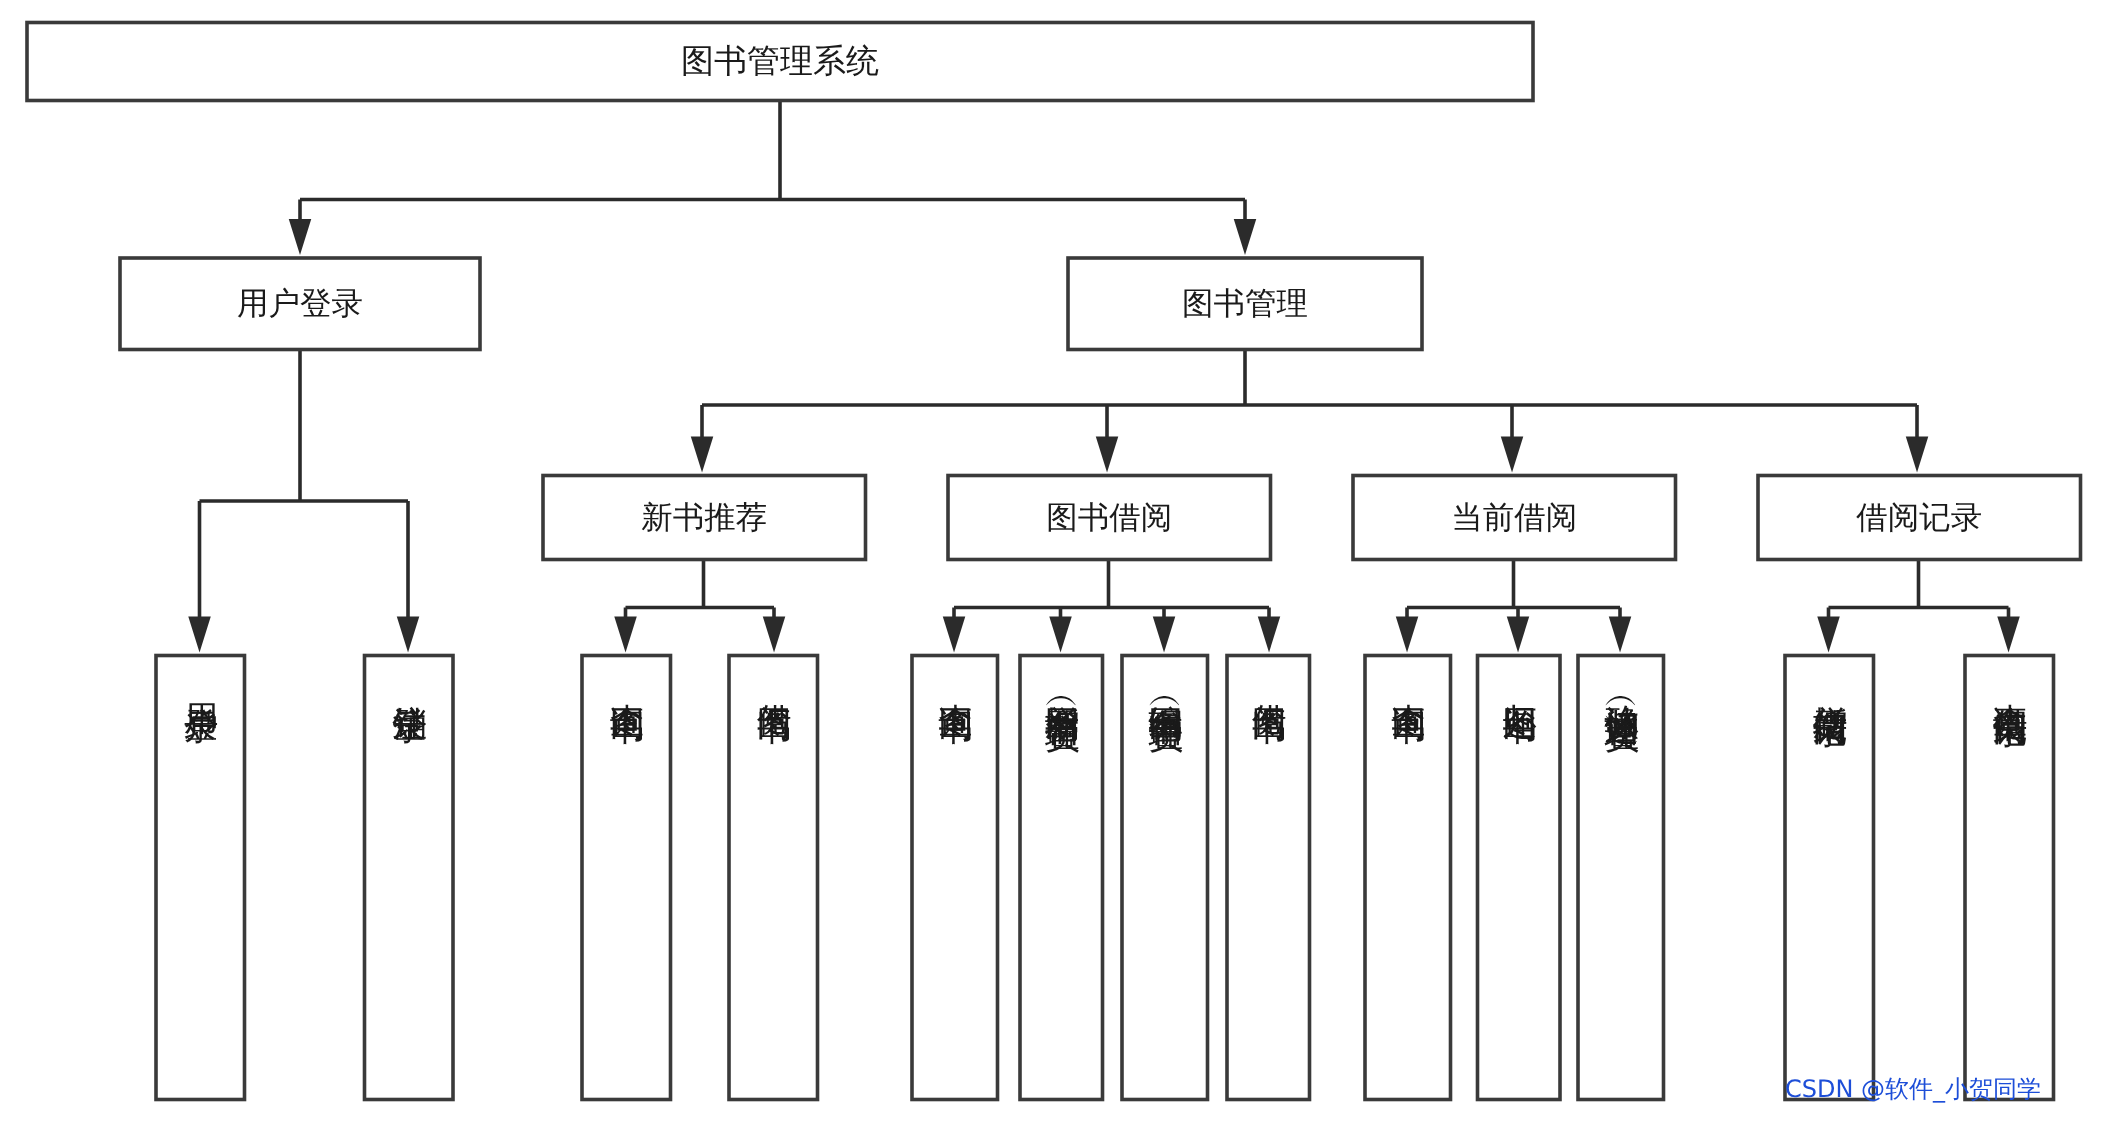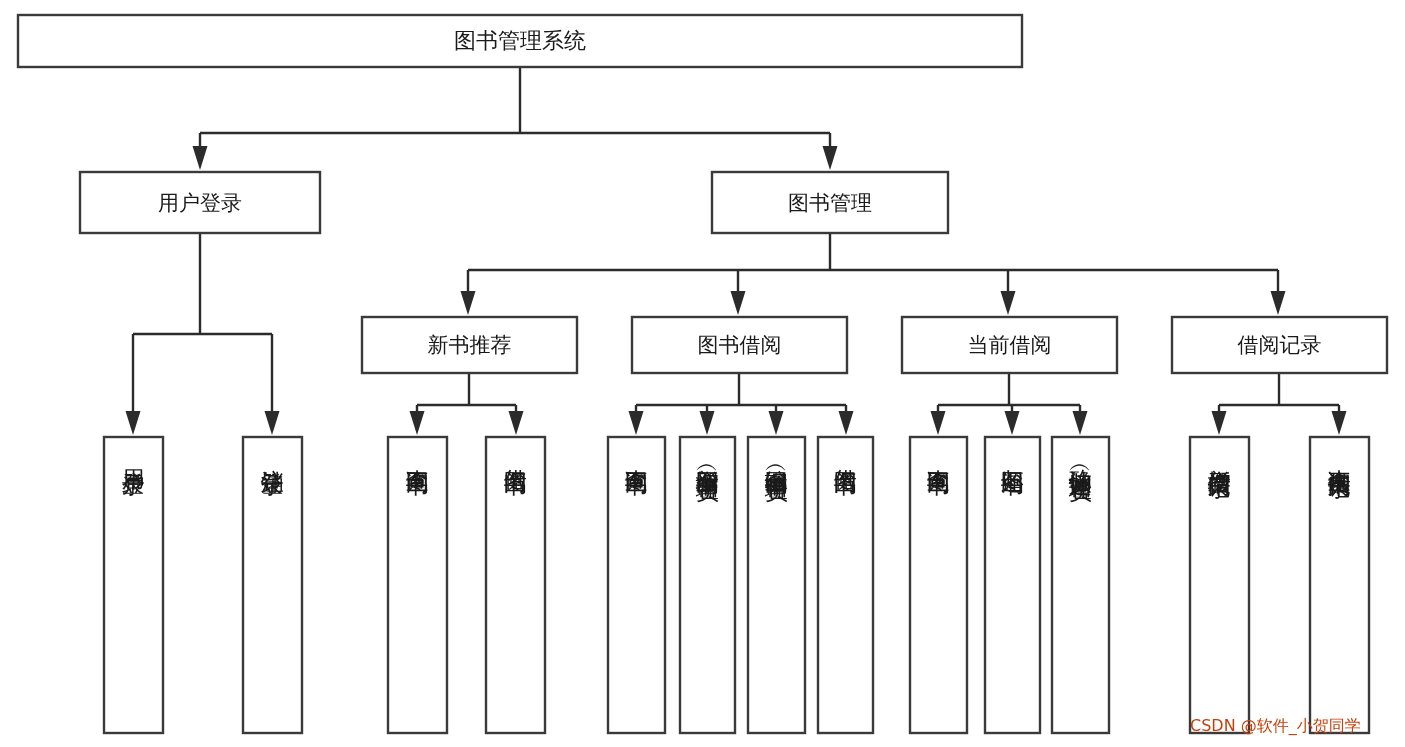--- a/index.html
+++ b/index.html
@@ -66,21 +66,21 @@
     font-size: 23px;
     line-height: 1.06;
     color: #1a1a1a;
     letter-spacing: 1.5px;
     white-space: nowrap;
   }
   .watermark {
     position: absolute;
     font-family: "DejaVu Sans", "Liberation Sans", sans-serif;
     font-size: 16px;
-    color: #c2410c;
+    color: #1d4ed8;
     white-space: nowrap;
     left: 1190px;
     top: 716px;
   }
 </style>
 </head>
 <body>
 
 <div id="diagram-root">
   <svg class="diagram-canvas" viewBox="0 0 1405 747" xmlns="http://www.w3.org/2000/svg">

